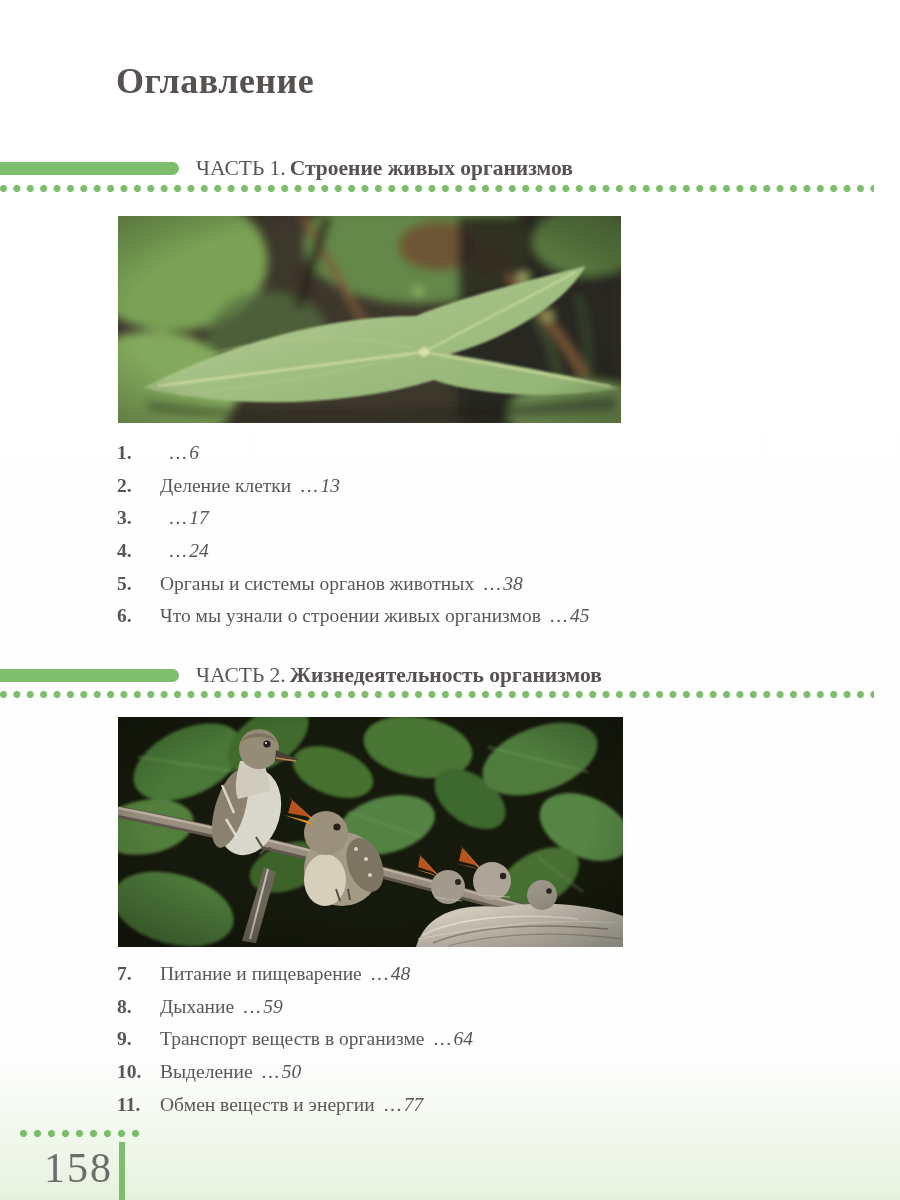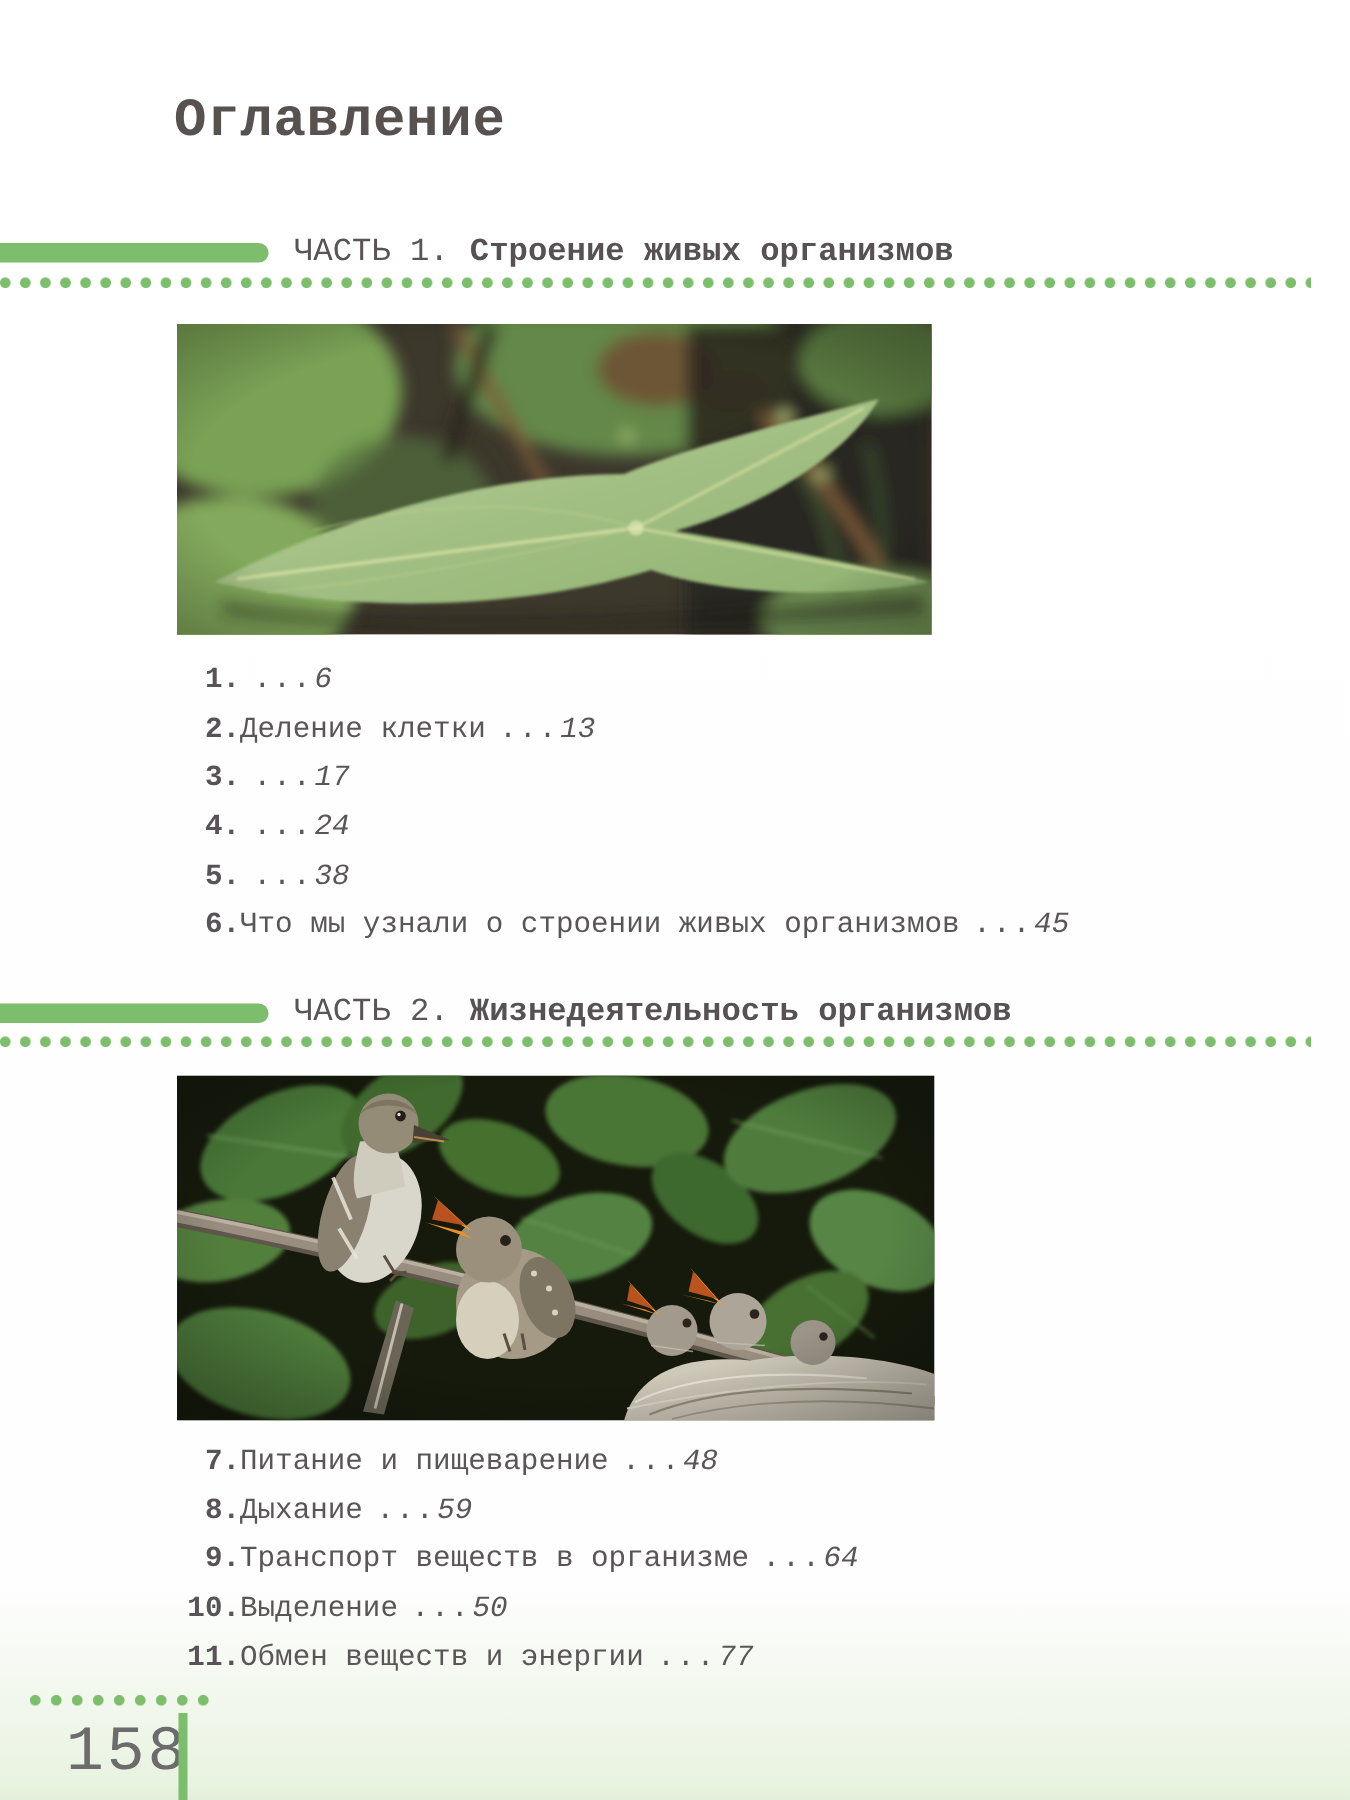--- a/index.html
+++ b/index.html
@@ -1,30 +1,29 @@
 <!DOCTYPE html>
 <html><head>
 <meta charset="utf-8">
 <style>
   html,body{margin:0;padding:0;background:#ffffff;}
   .page{
     position:relative;width:900px;height:1200px;overflow:hidden;
-    font-family:Liberation Mono, monospace;
+    font-family:Liberation Serif, serif;
     background:linear-gradient(to bottom,#ffffff 0%,#fefefe 88%,#e9f3e1 99%,#e2efda 100%);
-    text-align:right;
   }
   .title{
     position:absolute;left:116px;top:60px;margin:0;
     font-size:36px;font-weight:bold;color:#57514f;letter-spacing:0.5px;
   }
   .part-header{position:absolute;left:0;height:26px;display:flex;align-items:center;}
   .h1pos{top:155px;}
   .h2pos{top:662px;}
   .green-bar{width:179px;height:13px;background:#7cbe6b;border-radius:0 7px 7px 0;margin-right:17px;flex:none;}
-  .part-label{font-size:21.5px;color:#5a5456;margin-right:14px;white-space:nowrap;}
+  .part-label{font-size:21.5px;color:#5a5456;margin-right:4px;white-space:nowrap;}
   .part-title{font-size:21.5px;font-weight:bold;color:#575153;white-space:nowrap;}
   .dotted{
     position:absolute;height:7px;background-repeat:repeat-x;
     background-image:radial-gradient(circle at 3.5px 3.5px,#7cbe6b 3.2px,rgba(124,190,107,0) 3.9px);
     background-size:13.4px 7px;
   }
   .long{left:0;width:874px;}
   .d1pos{top:185px;}
   .d2pos{top:691px;}
   .short{left:20px;width:126px;background-size:14px 7px;top:1130px;}
@@ -127,20 +126,21 @@
       <span class="leader">...</span>
       <span class="pg">17</span>
     </li>
     <li>
       <span class="num">4.</span>
       <span class="leader">...</span>
       <span class="pg">24</span>
     </li>
     <li>
       <span class="num">5.</span>
+      <span class="ttl">Органы и системы органов животных</span>
       <span class="leader">...</span>
       <span class="pg">38</span>
     </li>
     <li>
       <span class="num">6.</span>
       <span class="ttl">Что мы узнали о строении живых организмов</span>
       <span class="leader">...</span>
       <span class="pg">45</span>
     </li>
   </ul>

